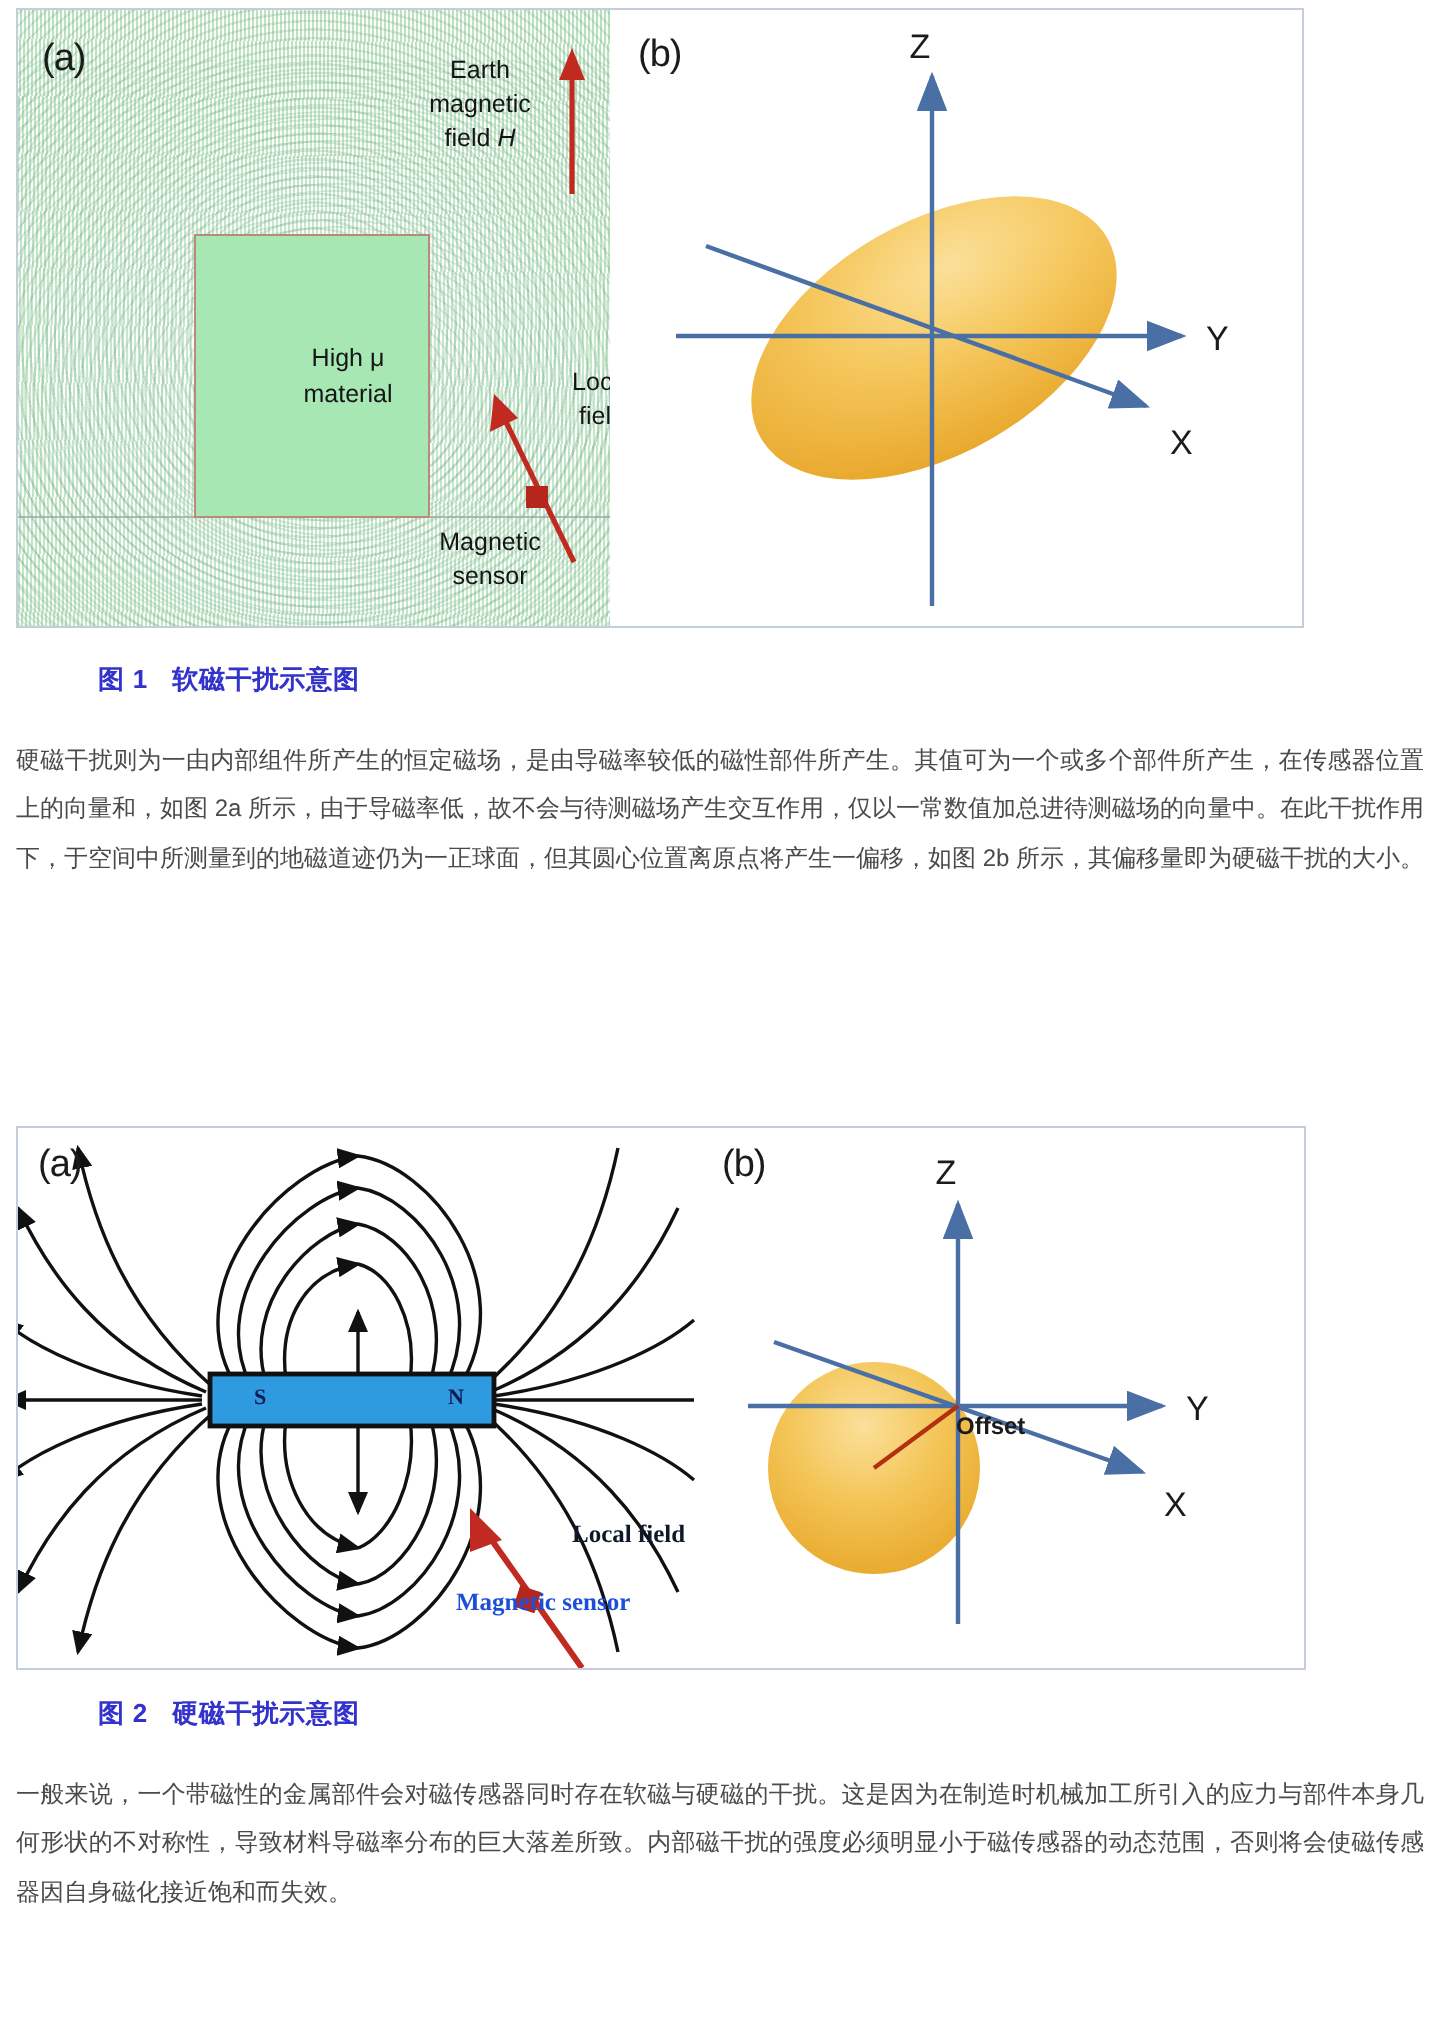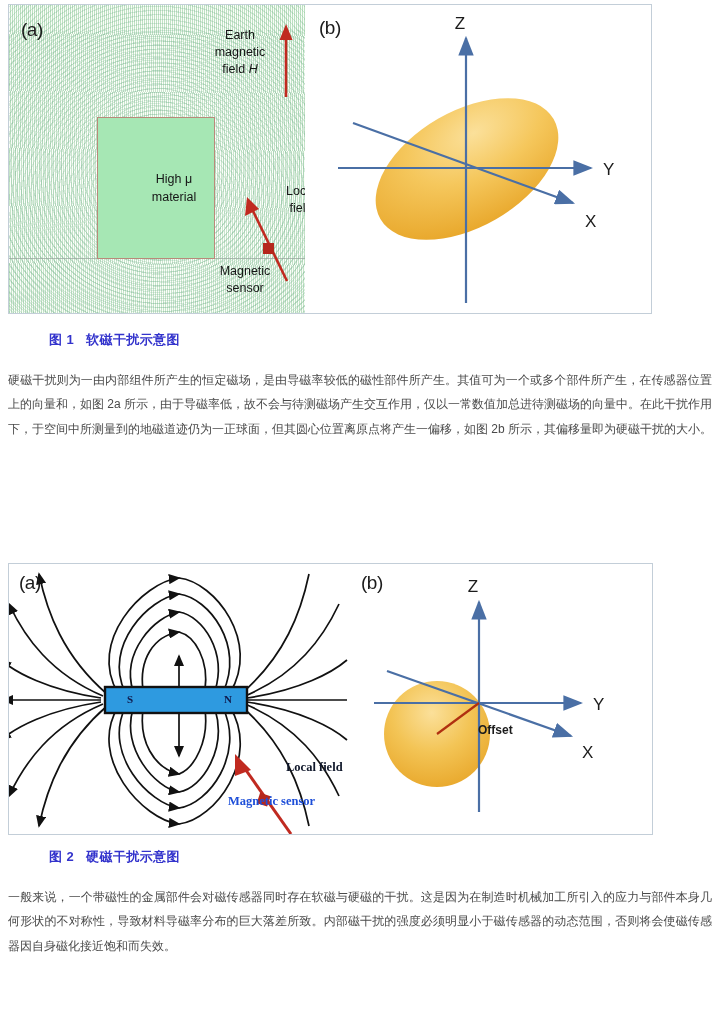--- a/index.html
+++ b/index.html
@@ -187,21 +187,21 @@
     left: 228px;
     top: 794px;
     font-size: 12.5px;
     font-weight: 600;
     color: #1d4ed8;
     font-family: "Liberation Serif", serif;
   }
   .offset-label {
     position: absolute;
     left: 463px;
-    top: 723px;
+    top: 706px;
     font-size: 12px;
     font-weight: 700;
     color: #1b1b1b;
     padding-left: 15px;
   }
 
   
   .fig-caption {
     position: absolute;
     left: 8px;

